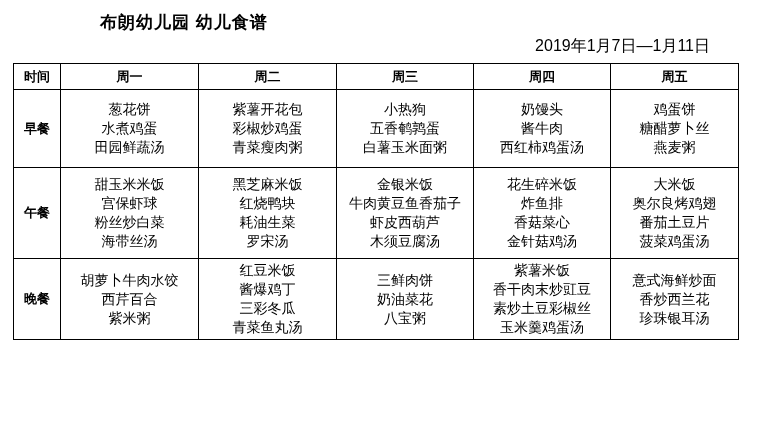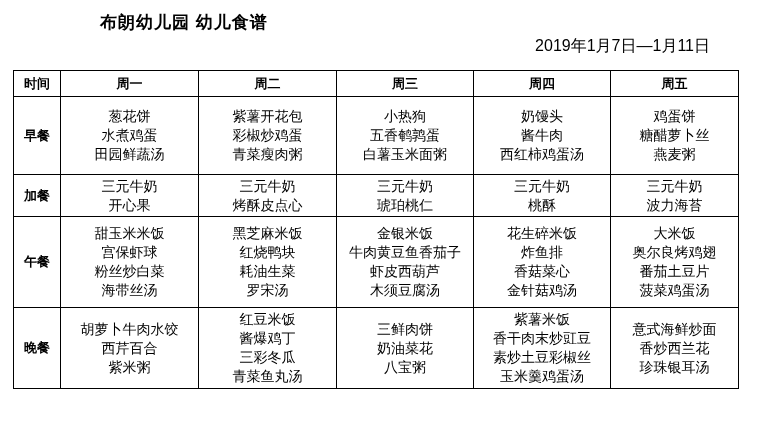--- a/index.html
+++ b/index.html
@@ -27,21 +27,21 @@
     margin-top: 5px;
     text-align: right;
     padding-right: 48px;
     font-size: 16px;
     line-height: 15px;
   }
   table.menu {
     border-collapse: collapse;
     table-layout: fixed;
     margin-left: 13px;
-    margin-top: 17px;
+    margin-top: 10px;
     width: 725px;
     font-family: Liberation Serif, serif;
   }
   table.menu th, table.menu td {
     border: 1px solid #000000;
     text-align: center;
     vertical-align: middle;
     padding: 0;
     overflow: hidden;
   }
@@ -109,43 +109,20 @@
           <div class="menu-item">奶馒头</div>
           <div class="menu-item">酱牛肉</div>
           <div class="menu-item">西红柿鸡蛋汤</div>
         </td>
         <td class="menu-cell">
           <div class="menu-item">鸡蛋饼</div>
           <div class="menu-item">糖醋萝卜丝</div>
           <div class="menu-item">燕麦粥</div>
         </td>
       </tr>
-      <tr class="menu-row row-1">
-        <th class="row-label">加餐</th>
-        <td class="menu-cell">
-          <div class="menu-item">三元牛奶</div>
-          <div class="menu-item">开心果</div>
-        </td>
-        <td class="menu-cell">
-          <div class="menu-item">三元牛奶</div>
-          <div class="menu-item">烤酥皮点心</div>
-        </td>
-        <td class="menu-cell">
-          <div class="menu-item">三元牛奶</div>
-          <div class="menu-item">琥珀桃仁</div>
-        </td>
-        <td class="menu-cell">
-          <div class="menu-item">三元牛奶</div>
-          <div class="menu-item">桃酥</div>
-        </td>
-        <td class="menu-cell">
-          <div class="menu-item">三元牛奶</div>
-          <div class="menu-item">波力海苔</div>
-        </td>
-      </tr>
       <tr class="menu-row row-2">
         <th class="row-label">午餐</th>
         <td class="menu-cell">
           <div class="menu-item">甜玉米米饭</div>
           <div class="menu-item">宫保虾球</div>
           <div class="menu-item">粉丝炒白菜</div>
           <div class="menu-item">海带丝汤</div>
         </td>
         <td class="menu-cell">
           <div class="menu-item">黑芝麻米饭</div>

